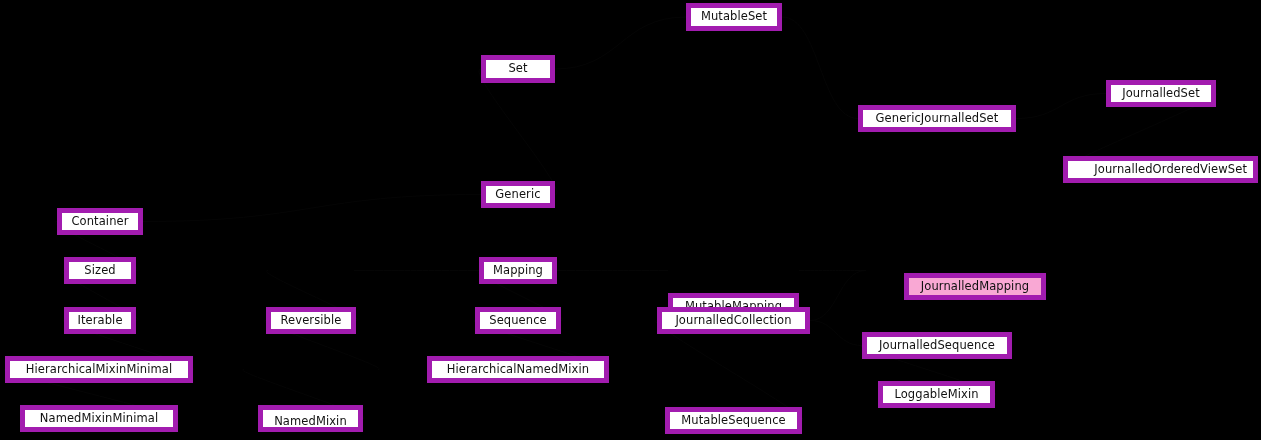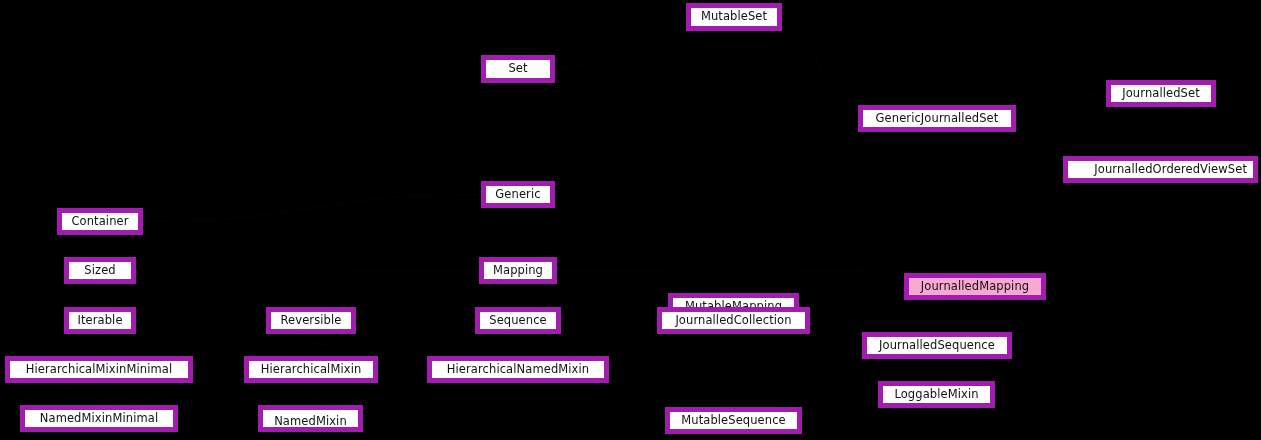--- a/index.html
+++ b/index.html
@@ -127,23 +127,20 @@
       </div>
       <div class="class-node" style="left: 657px; top: 307px; width: 153px; height: 27px; background: rgb(255, 255, 255); color: rgb(17, 17, 17);">
         <span class="node-label">JournalledCollection</span>
       </div>
       <div class="class-node" style="left: 862px; top: 332px; width: 150px; height: 27px; background: rgb(255, 255, 255); color: rgb(17, 17, 17);">
         <span class="node-label">JournalledSequence</span>
       </div>
       <div class="class-node" style="left: 5px; top: 356px; width: 188px; height: 27px; background: rgb(255, 255, 255); color: rgb(17, 17, 17);">
         <span class="node-label">HierarchicalMixinMinimal</span>
       </div>
-      <div class="class-node" style="left: 244px; top: 356px; width: 134px; height: 27px; background: rgb(255, 255, 255); color: rgb(17, 17, 17);">
-        <span class="node-label">HierarchicalMixin</span>
-      </div>
       <div class="class-node" style="left: 427px; top: 356px; width: 182px; height: 27px; background: rgb(255, 255, 255); color: rgb(17, 17, 17);">
         <span class="node-label">HierarchicalNamedMixin</span>
       </div>
       <div class="class-node" style="left: 878px; top: 381px; width: 117px; height: 27px; background: rgb(255, 255, 255); color: rgb(17, 17, 17);">
         <span class="node-label">LoggableMixin</span>
       </div>
       <div class="class-node" style="left: 20px; top: 405px; width: 158px; height: 27px; background: rgb(255, 255, 255); color: rgb(17, 17, 17);">
         <span class="node-label">NamedMixinMinimal</span>
       </div>
       <div class="class-node" style="left: 258px; top: 405px; width: 105px; height: 27px; background: rgb(255, 255, 255); color: rgb(17, 17, 17); align-items: flex-end;">

